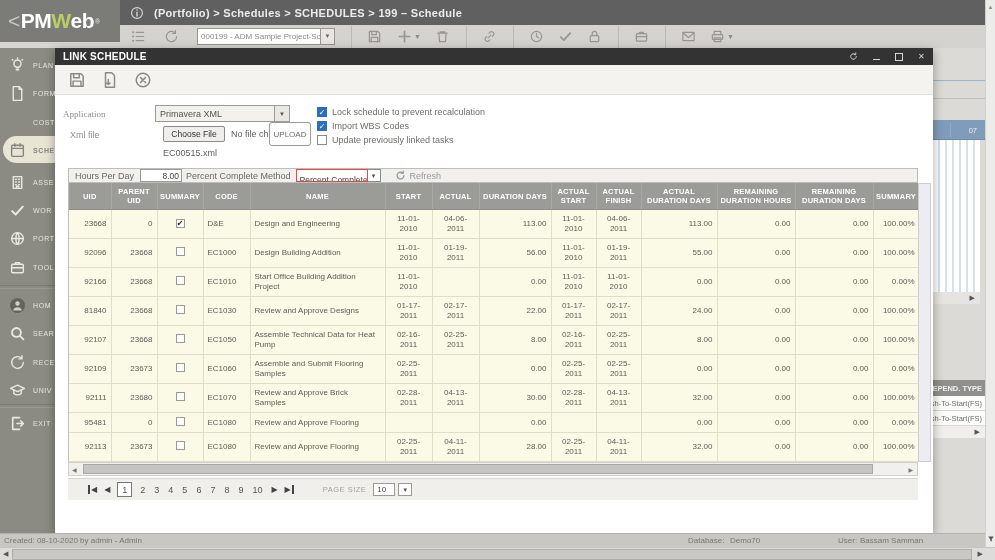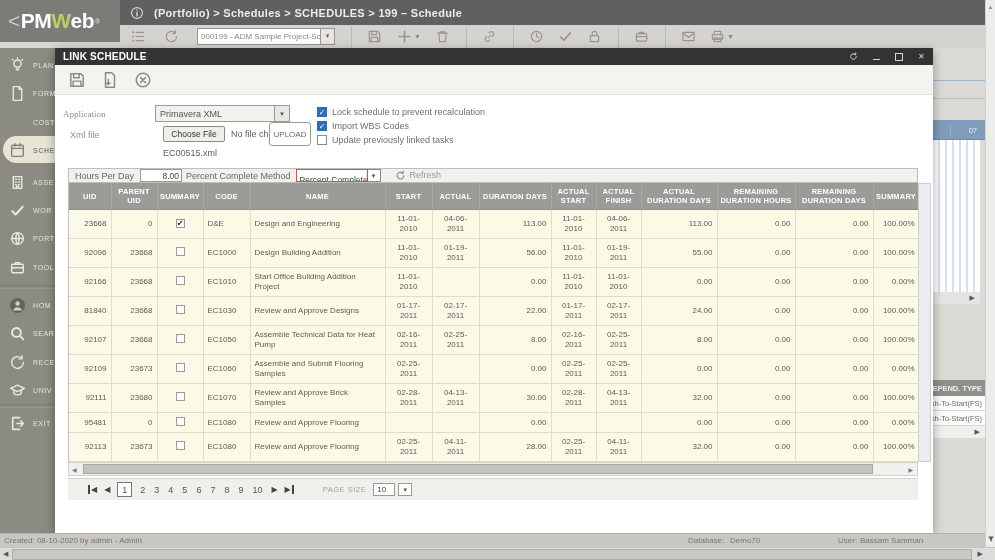--- a/index.html
+++ b/index.html
@@ -97,21 +97,21 @@
 
   .gctrl{position:absolute;left:13px;top:120px;width:850px;height:15px;border:1px solid #bfbdb9;background:#f1f0ed;
     box-sizing:border-box;display:flex;align-items:center;font-size:9px;color:#6a6a66;}
   .gctrl .hrs-input{width:36px;height:11px;border:1px solid #9a9a96;background:#fff;font-size:8.5px;text-align:right;
     padding:0 2px;margin:0 4px 0 6px;font-family:inherit;color:#444;box-sizing:content-box;}
   .pcm-sel{display:flex;margin-left:5px;cursor:pointer;}
   .pcm-text{width:72px;height:13px;background:#fff;border:1px solid #ef4444;font-size:8.5px;color:#444;line-height:13px;
     padding:4px 3px;box-sizing:border-box;white-space:nowrap;overflow:hidden;}
   .pcm-arrow{width:13px;height:13px;border:1px solid #8a8a86;border-left:none;background:#fff;font-size:6px;color:#555;
     text-align:center;line-height:12px;box-sizing:border-box;}
-  .refresh-grp{display:flex;align-items:flex-start;margin-left:14px;color:#9aa2a8;cursor:pointer;}
+  .refresh-grp{display:flex;align-items:center;margin-left:14px;color:#9aa2a8;cursor:pointer;}
   .refresh-ico{width:11px;height:11px;margin-right:4px;color:#8a98a4;}
   .refresh-lbl{font-size:9px;color:#9a98a0;}
 
   
   .grid-wrap{position:absolute;left:13px;top:135px;width:850px;height:279px;overflow:hidden;border-left:1px solid #c2c0bc;box-sizing:border-box;}
   table.grid{border-collapse:collapse;table-layout:fixed;width:850px;height:279px;}
   table.grid th{background:#9b9b97;color:#fff;font-size:7.5px;font-weight:bold;text-align:center;
     border-right:1px solid #a8a8a4;border-bottom:1px solid #8e8e8a;padding:1px 2px;line-height:1.2;height:24px;
     overflow:hidden;white-space:normal;letter-spacing:.2px;}
   table.grid td{background:#fbfae7;font-size:8px;color:#5c5c58;border-right:1px solid #e0ddc8;border-bottom:1px solid #e0ddc8;

